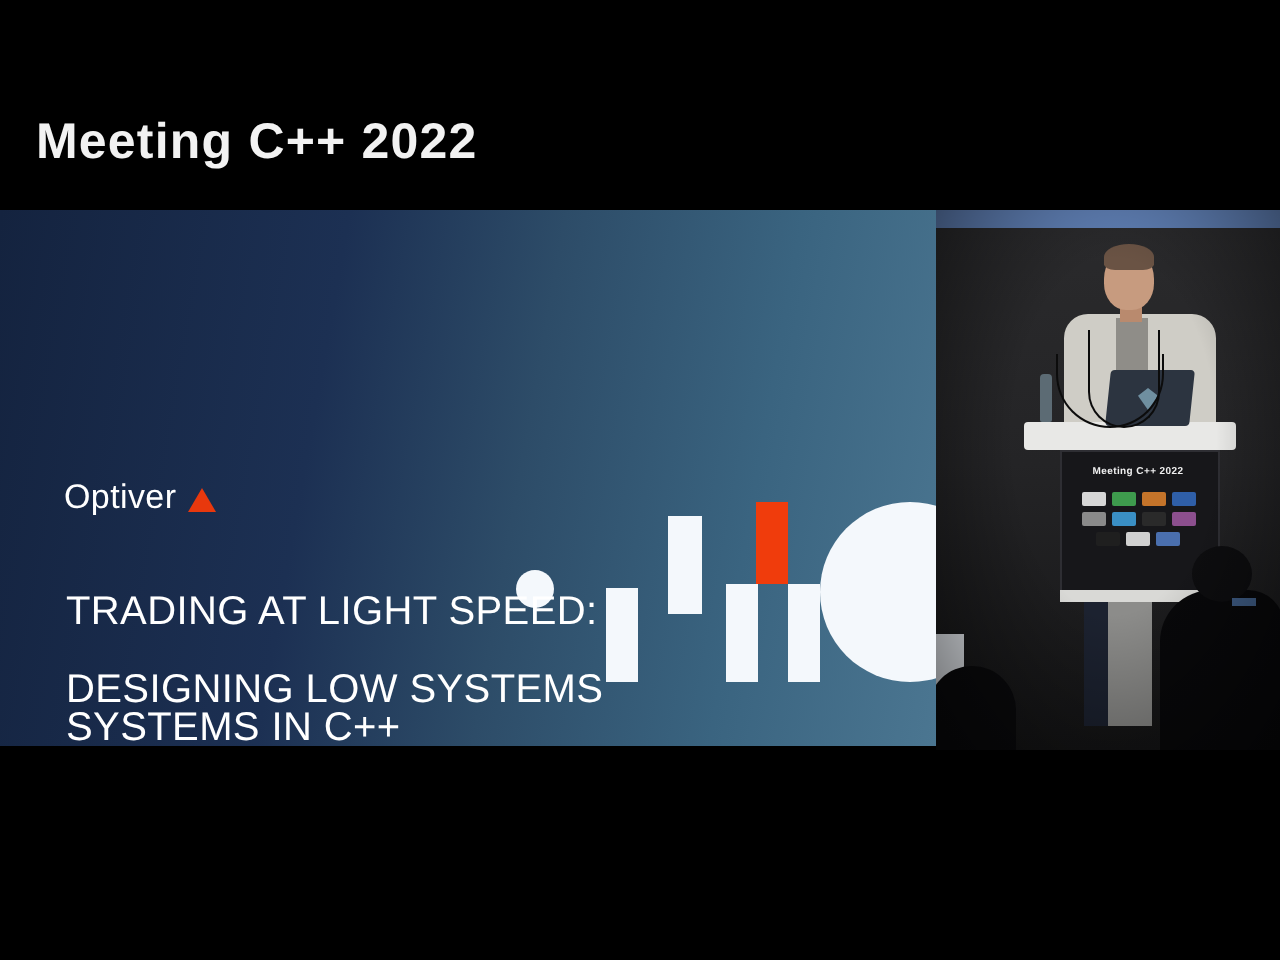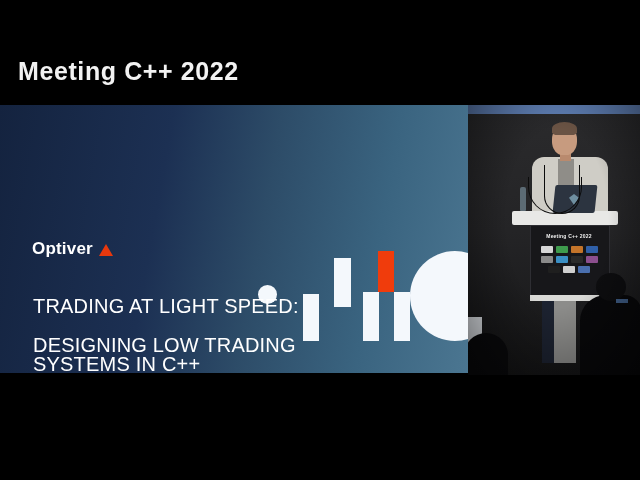--- a/index.html
+++ b/index.html
@@ -60,21 +60,21 @@
   #slide-logo {
     position: absolute;
     left: 32px;
     top: 134px;
     display: flex;
     align-items: center;
     gap: 6px;
   }
   #slide-logo-word {
     font-size: 17px;
-    font-weight: 700;
+    font-weight: 400;
     letter-spacing: 0.2px;
     color: #ffffff;
   }
   #slide-logo-mark {
     width: 0;
     height: 0;
     border-left: 7px solid transparent;
     border-right: 7px solid transparent;
     border-bottom: 12px solid #e8380d;
     position: relative;
@@ -305,21 +305,21 @@
       <div class="shape" id="gfx-circle-big" style="background: rgb(244, 248, 252);"></div>
     </div>
 
     <div id="slide-logo">
       <span id="slide-logo-word">Optiver</span>
       <span id="slide-logo-mark" style="border-bottom-color: rgb(232, 56, 13);"></span>
     </div>
 
     <div id="slide-headline">
       <div class="headline-line">TRADING AT LIGHT SPEED:</div>
-      <div class="headline-line" id="headline-sub">DESIGNING LOW TRADING</div>
+      <div class="headline-line" id="headline-sub">DESIGNING LOW SYSTEMS</div>
       <div class="headline-line">SYSTEMS IN C++</div>
     </div>
 
   </div>
 
   <div id="camera">
     <div id="cam-backdrop"></div>
     <div id="cam-wall-band"></div>
     <div id="cam-screen-glow"></div>
 

